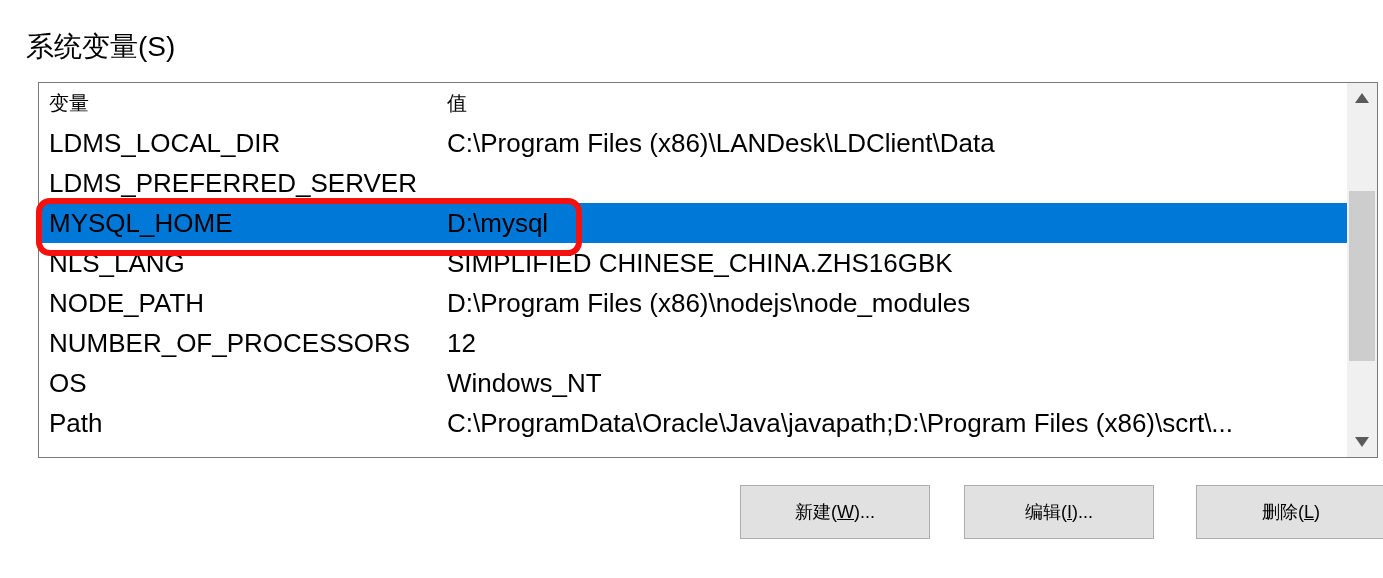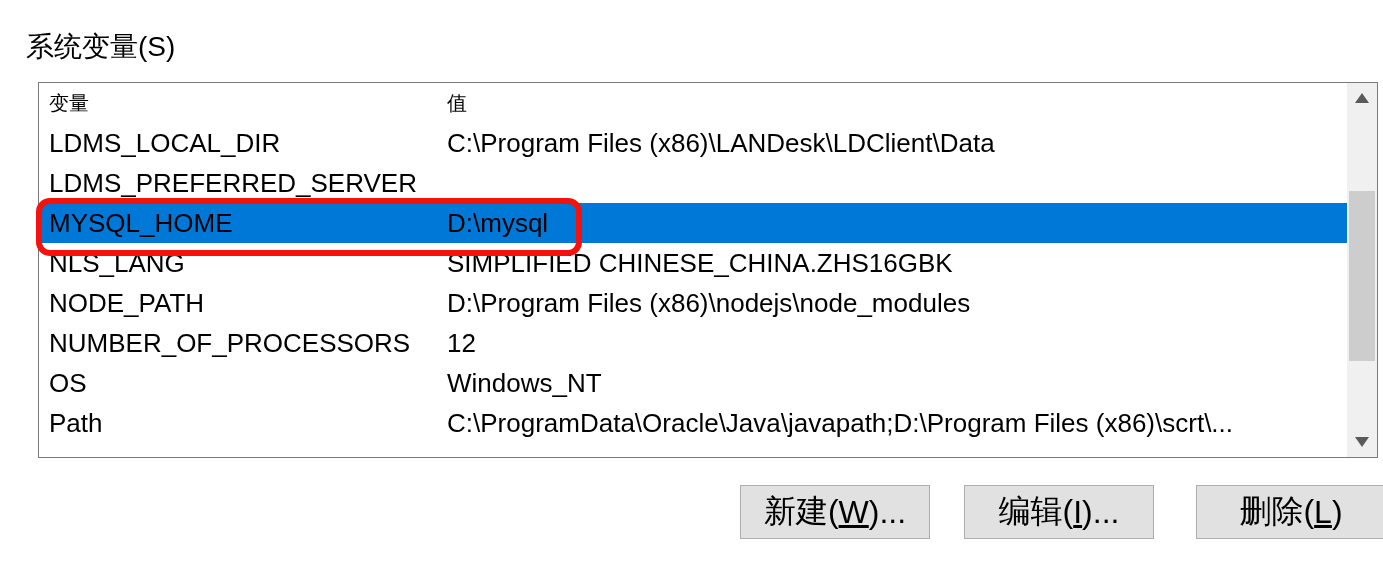--- a/index.html
+++ b/index.html
@@ -120,21 +120,21 @@
     position: absolute;
     top: 0;
     height: 54px;
     width: 190px;
     background: #e1e1e1;
     border: 1px solid #adadad;
     box-sizing: border-box;
     display: flex;
     align-items: center;
     justify-content: center;
-    font-size: 32px;
+    font-size: 18px;
     font-family: inherit;
     cursor: pointer;
     padding: 0;
   }
   .underline { text-decoration: underline; }
 </style>
 </head>
 <body>
 
 <div class="outer">

